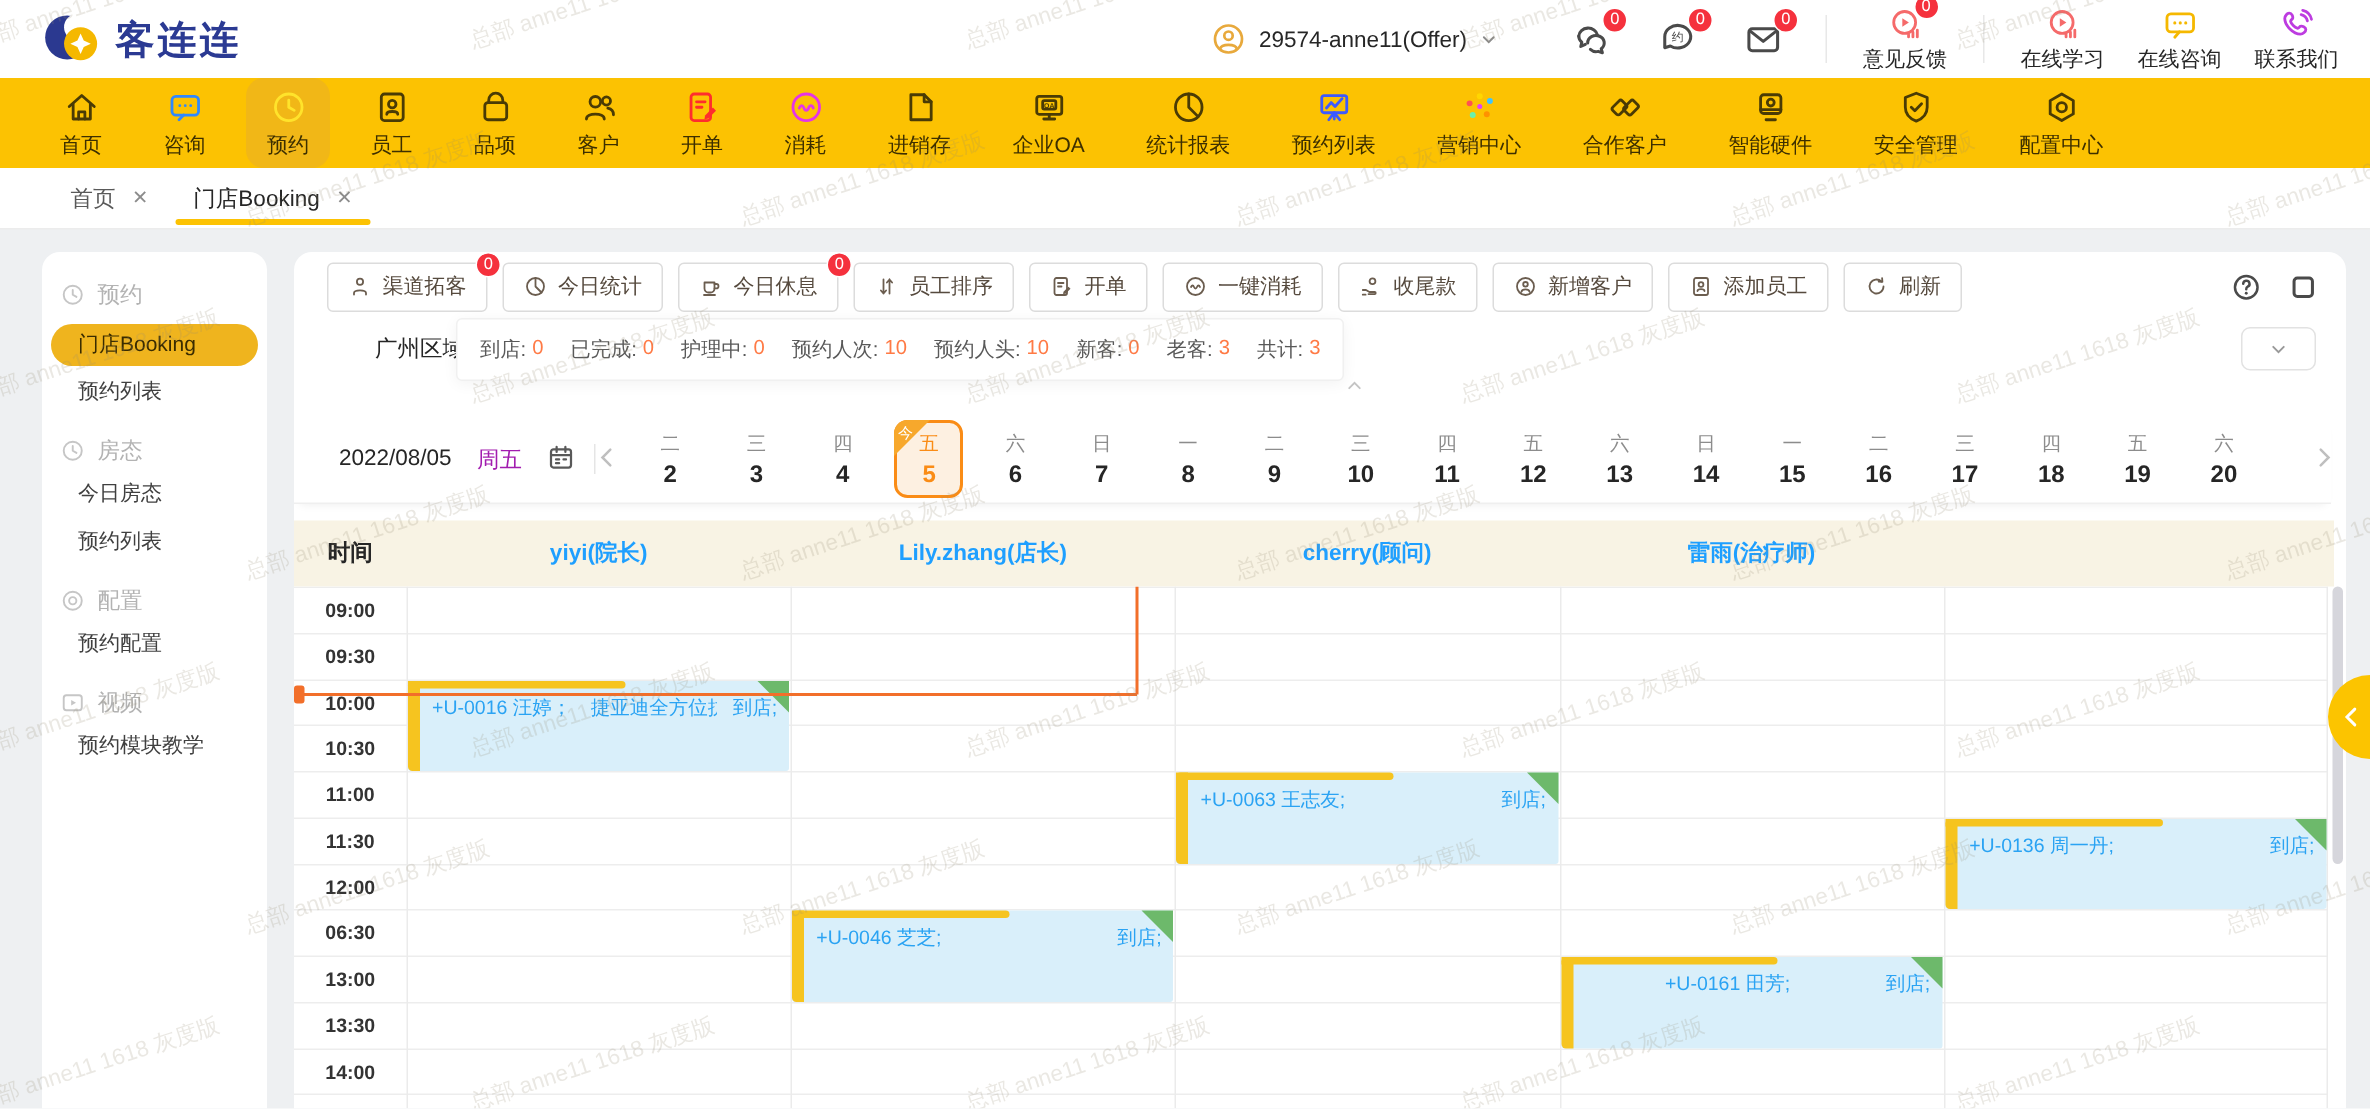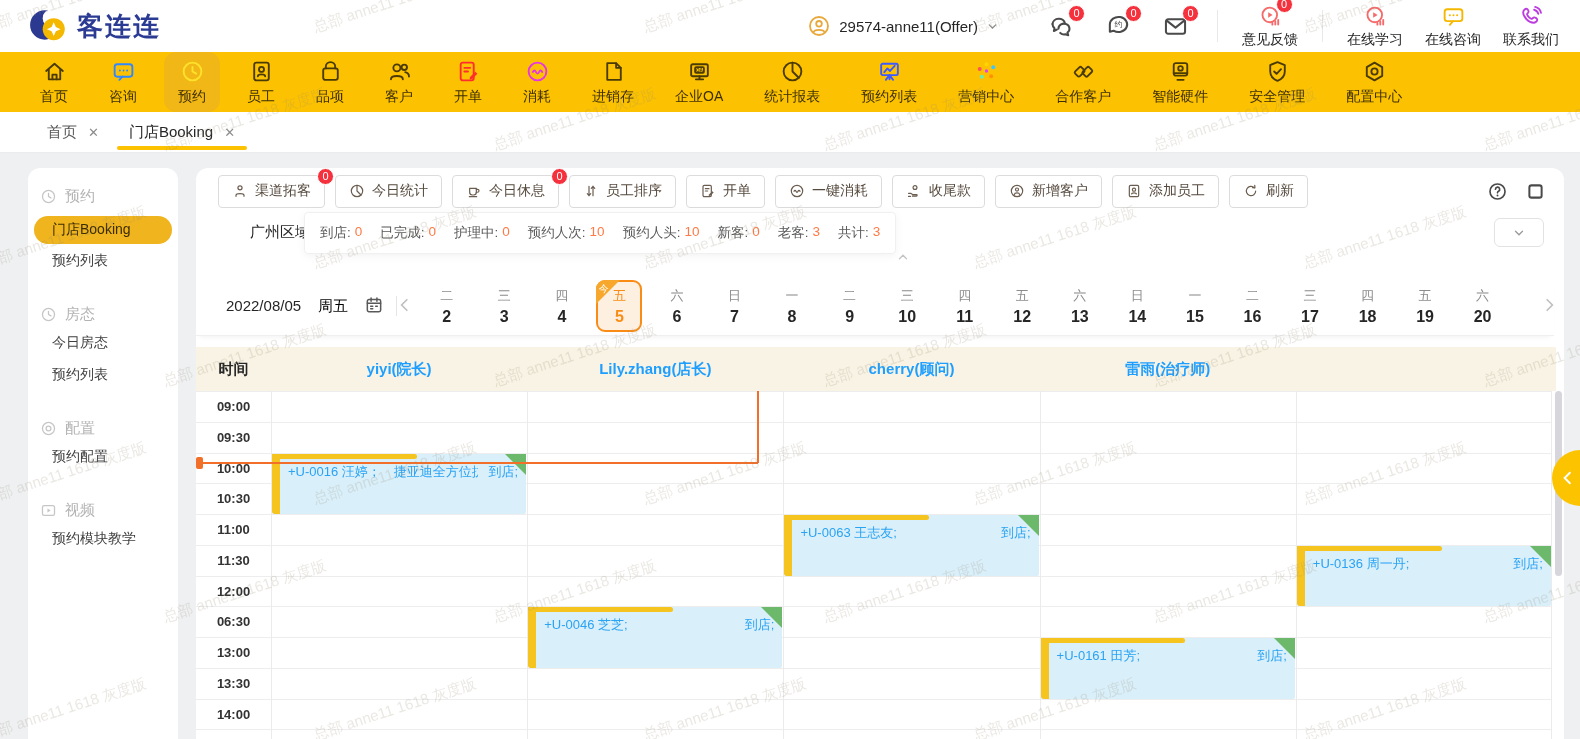--- a/index.html
+++ b/index.html
@@ -37,21 +37,21 @@
   #tabbar{position:absolute;left:0;top:112px;right:0;height:40px;background:#fff;display:flex;align-items:center;
           padding-left:32px;box-shadow:0 1px 0 #ececec;z-index:3}
   .tab{display:flex;align-items:center;gap:11px;font-size:15px;color:#595959;padding:0 15px;height:100%;position:relative;cursor:pointer}
   .tab .x{color:#8c8c8c;font-size:13px}
   .tab.active{color:#262626}
   .tab.active::after{content:"";position:absolute;left:3px;right:3px;bottom:2px;height:4px;border-radius:3px;background:#fcc202}
 
   
   #sidebar{position:absolute;left:28px;top:168px;width:150px;height:571px;background:#fff;
            border-radius:12px 12px 0 0;box-sizing:border-box;padding-top:16px;z-index:2}
-  .sb-title{display:flex;align-items:center;gap:8px;padding-left:12px;height:24px;color:#b3b3b3;font-size:15px;margin-top:26px}
+  .sb-title{display:flex;align-items:center;gap:8px;padding-left:12px;height:24px;color:#b3b3b3;font-size:15px;margin-top:12px}
   .sb-title.first{margin-top:0}
   .sb-title .ic{width:17px;height:17px;color:#c6c6c6}
   .sb-item{height:30px;display:flex;align-items:center;padding-left:24px;font-size:14px;color:#404040;margin-top:2px;cursor:pointer}
   .sb-item.active{background:#efb41e;border-radius:15px;margin:8px 6px 2px 6px;padding-left:18px;height:28px;color:#3a2c00;font-weight:500}
 
   
   #main{position:absolute;left:196px;top:168px;width:1368px;height:571px;background:#fff;
         border-radius:12px 12px 0 0;overflow:hidden;z-index:2}
 
   #toolbar{position:absolute;top:6px;left:22px;right:18px;height:34px;display:flex;align-items:center}
@@ -69,21 +69,21 @@
   .stat .sv{color:#ff7a45}
   #caret{position:absolute;left:698px;top:82px;width:18px;height:14px;color:#c4c4c4;cursor:pointer}
   #ddbtn{position:absolute;right:20px;top:50px;width:48px;height:27px;border:1px solid #e2e2e2;border-radius:6px;
          display:flex;align-items:center;justify-content:center;color:#999;cursor:pointer}
   #ddbtn .ic{width:14px;height:14px}
 
   
   #datebar{position:absolute;top:110px;left:0;right:10px;height:57px;border-bottom:1px solid #efefef;
            box-shadow:0 4px 6px -4px rgba(0,0,0,.08);background:#fff}
   #datebar .dtext{position:absolute;left:30px;top:19px;font-size:15px;color:#262626}
-  #datebar .wtext{position:absolute;left:122px;top:19px;font-size:15px;color:#000000}
+  #datebar .wtext{position:absolute;left:122px;top:19px;font-size:15px;color:#a21caf}
   #datebar .cal{position:absolute;left:168px;top:17px;width:20px;height:20px;color:#595959;cursor:pointer}
   #datebar .ddiv{position:absolute;left:200px;top:18px;width:1px;height:20px;background:#e5e5e5}
   .dnav{position:absolute;top:18px;width:18px;height:18px;color:#bfbfbf;cursor:pointer}
   #days{position:absolute;left:222px;top:0;bottom:0;display:flex}
   .day{width:57.55px;height:57px;display:flex;flex-direction:column;align-items:center;justify-content:center;cursor:pointer}
   .day .dw{font-size:13px;color:#8c8c8c;margin-bottom:3px}
   .day .dn{font-size:16px;font-weight:bold;color:#262626}
   .day.today{position:relative}
   .day.today .box{position:absolute;left:5px;top:2px;width:46px;height:52px;border:2px solid #fa8c16;border-radius:9px;
                   background:#fdf0e1;box-sizing:border-box;overflow:hidden}
@@ -801,21 +801,21 @@
         <span class="txt">+U-0046 芝芝;</span>
         <span class="st">到店;</span>
       </div>
       <div class="appt" style="left: 588.4px; top: 124.08px; width: 254.2px; height: 60.54px;">
         <span class="lb"></span>
         <span class="tb2"></span>
         <span class="cor"></span>
         <span class="txt">+U-0063 王志友;</span>
         <span class="st">到店;</span>
       </div>
-      <div class="appt" style="left: 844.6px; top: 247.16px; width: 254.2px; height: 60.54px;">
+      <div class="appt" style="left: 844.6px; top: 247.16px; width: 254.2px; height: 60.54px; text-align: center;">
         <span class="lb"></span>
         <span class="tb2"></span>
         <span class="cor"></span>
         <span class="txt">+U-0161 田芳;</span>
         <span class="st">到店;</span>
       </div>
       <div class="appt" style="left: 1100.8px; top: 154.85px; width: 254.2px; height: 60.54px;">
         <span class="lb"></span>
         <span class="tb2"></span>
         <span class="cor"></span>

